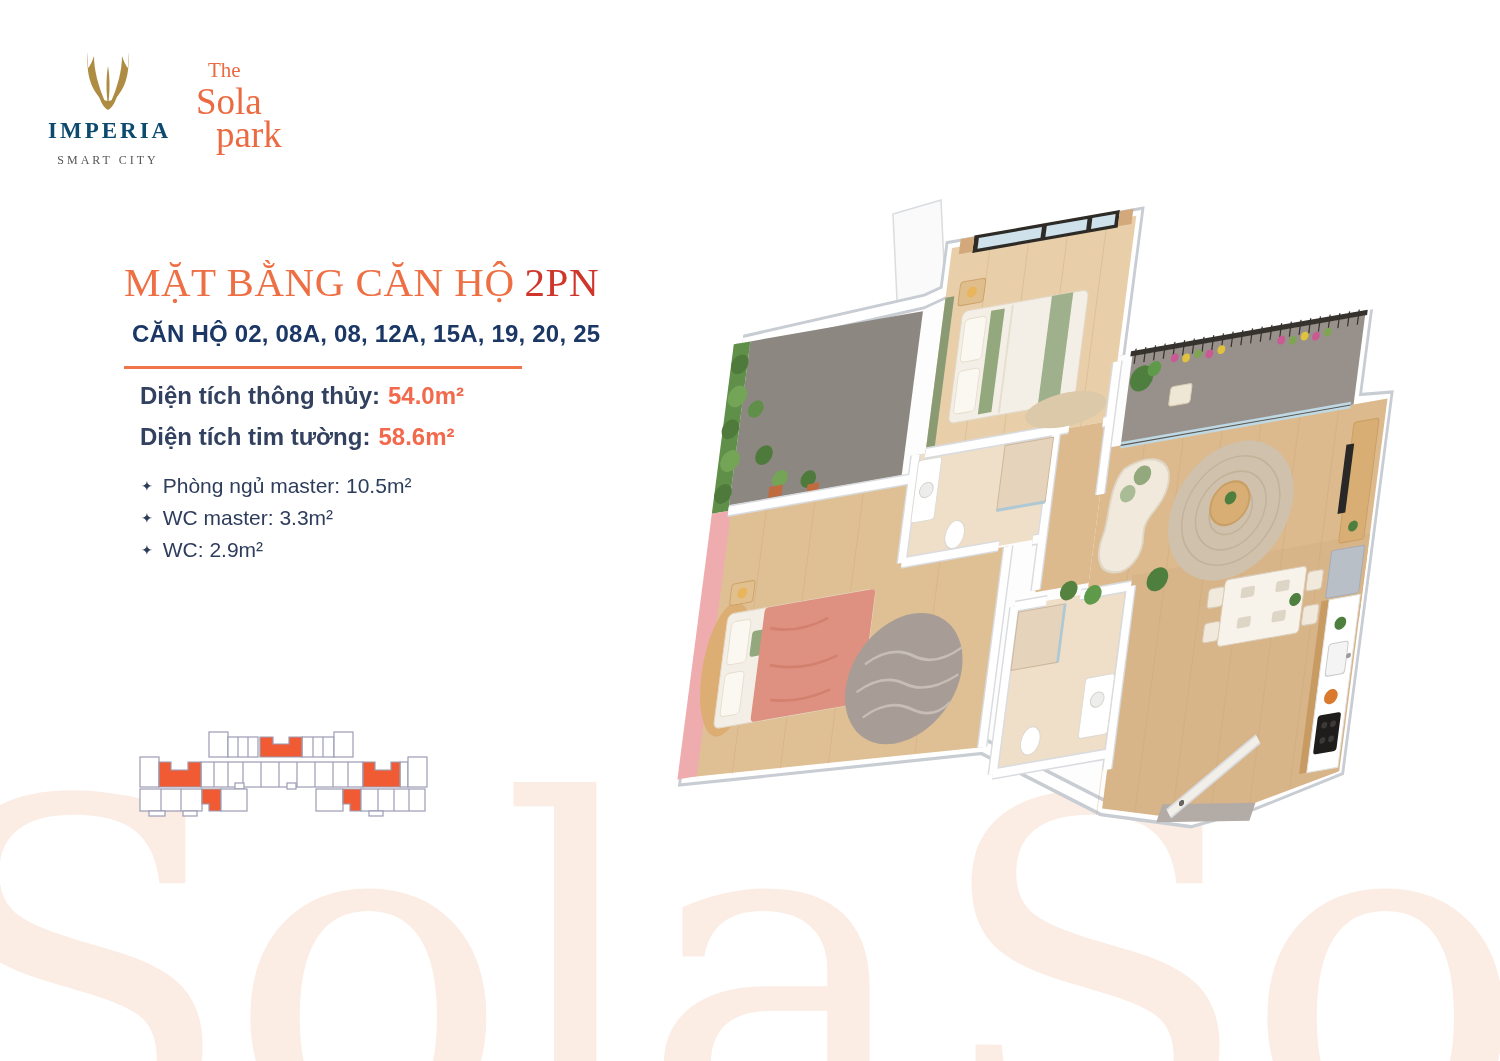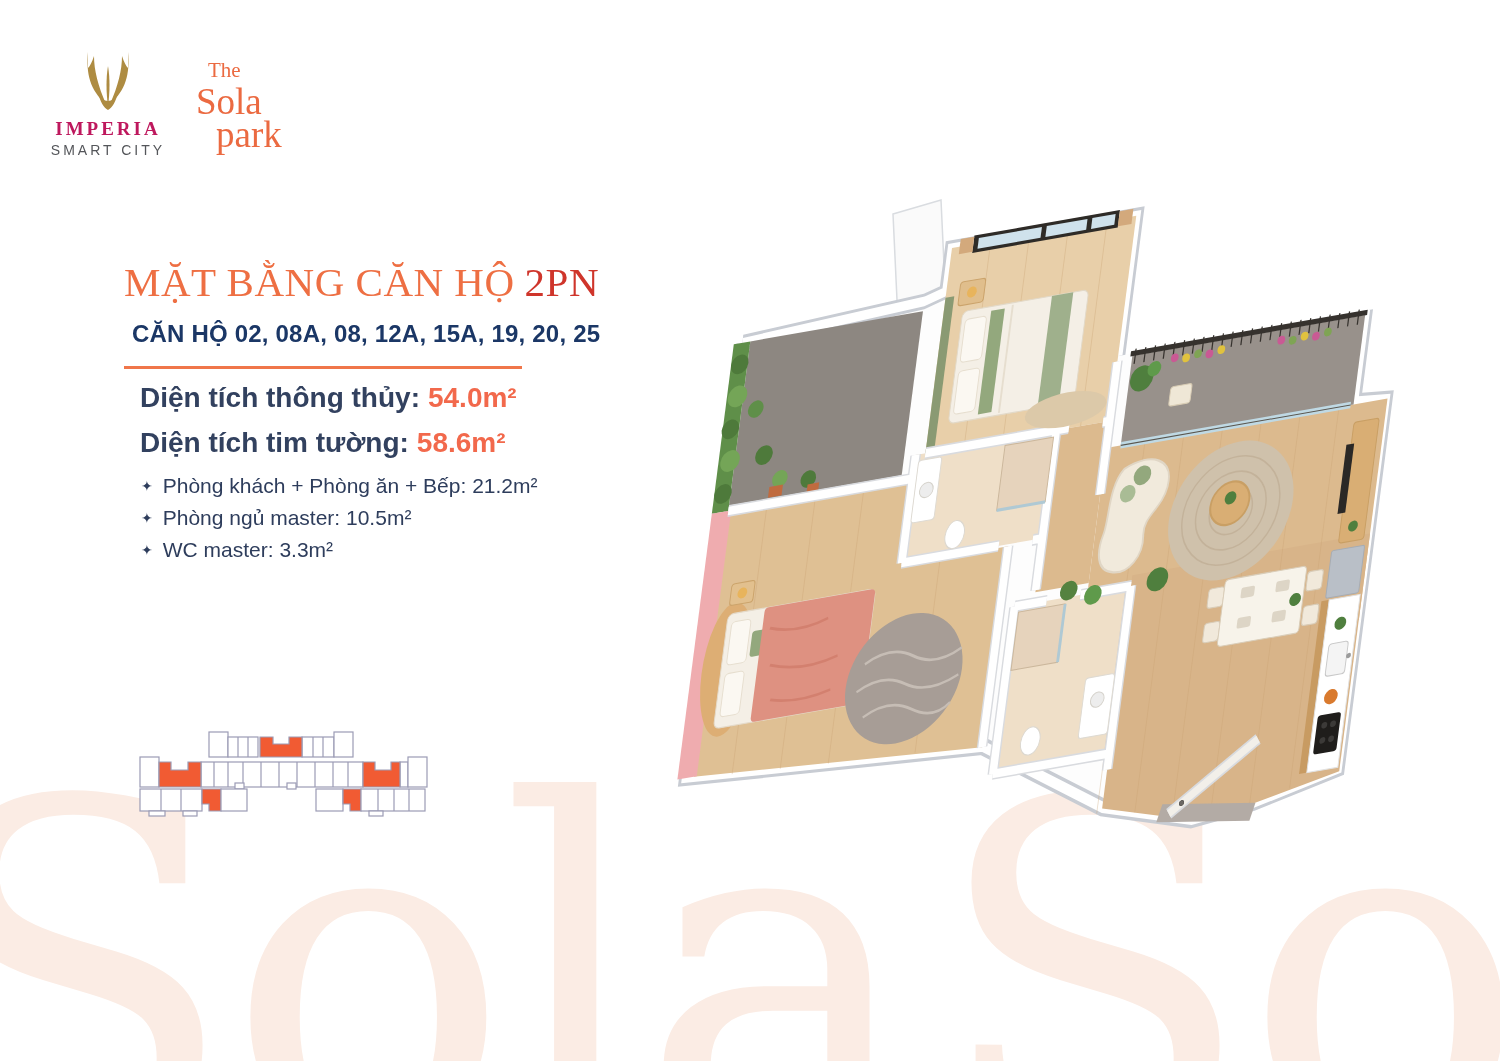--- a/index.html
+++ b/index.html
@@ -14,26 +14,26 @@
     font-family:"DejaVu Serif", serif;
     font-size:470px;line-height:1;letter-spacing:-10px;
     color:#FBECE4;z-index:0;white-space:nowrap;user-select:none;
   }
   .wm1{left:-85px;}
   .wm2{left:932px;}
   
   .logo-imperia{position:absolute;left:48px;top:52px;width:120px;text-align:center;z-index:3;}
   .logo-imperia .tulip{display:block;margin:0 auto;}
   .logo-imperia .name{
-    font-family:"Liberation Serif", serif;font-size:19px;letter-spacing:3px;
-    color:#be185d;margin-top:4px;font-weight:600;
+    font-family:"Liberation Serif", serif;font-size:23px;letter-spacing:3px;
+    color:#0c4a6e;margin-top:4px;font-weight:600;
   }
   .logo-imperia .tagline{
-    font-family:Liberation Sans, sans-serif;font-size:14px;letter-spacing:3px;
-    color:#54565A;margin-top:2px;
+    font-family:Liberation Serif, serif;font-size:12px;letter-spacing:3px;
+    color:#54565A;margin-top:9px;
   }
   .logo-sola{position:absolute;left:190px;top:60px;width:120px;z-index:3;
     font-family:"Liberation Serif", serif;color:#EB6A41;line-height:1;}
   .logo-sola .l1{font-size:21px;margin-left:18px;}
   .logo-sola .l2{font-size:37px;margin-left:6px;margin-top:2px;}
   .logo-sola .l3{font-size:37px;margin-left:26px;margin-top:-4px;}
   
   .headings{position:absolute;left:124px;top:258px;z-index:3;}
   .title{
     font-family:"Liberation Serif", serif;
@@ -41,21 +41,21 @@
   }
   .title .t1{color:#EE6F43;}
   .title .t2{color:#CF352B;margin-left:10px;}
   .subtitle{
     margin-top:14px;font-size:24px;font-weight:bold;color:#1B3766;
     letter-spacing:0.2px;white-space:nowrap;margin-left:8px;
   }
   .divider{margin-top:18px;width:398px;height:3px;background:#F0764A;}
   
   .areas{position:absolute;left:140px;top:382px;z-index:3;}
-  .area-line{font-size:28px;font-weight:bold;color:#32415F;margin-bottom:13px;white-space:nowrap;}
+  .area-line{font-size:24px;font-weight:bold;color:#32415F;margin-bottom:13px;white-space:nowrap;}
   .area-line .val{color:#F2694C;margin-left:8px;font-weight:bold;}
   
   .rooms{position:absolute;left:141px;top:470px;z-index:3;list-style:none;margin:0;padding:0;}
   .rooms li{font-size:21px;color:#2E3D5C;height:32px;line-height:32px;white-space:nowrap;}
   .rooms .star{font-size:14px;color:#2E3D5C;margin-right:10px;position:relative;top:-2px;}
   
   .keyplan{position:absolute;left:131px;top:726px;z-index:3;}
   .floorplan{position:absolute;left:0;top:0;z-index:2;}
 </style>
 </head>
@@ -92,23 +92,23 @@
 <div class="areas">
   <div class="area-line">
     <span>Diện tích thông thủy:</span><span class="val">54.0m²</span>
   </div>
   <div class="area-line">
     <span>Diện tích tim tường:</span><span class="val">58.6m²</span>
   </div>
 </div>
 
 <ul class="rooms">
-  <li><span class="star">✦</span><span>Phòng khách + Phòng ăn + Bếp: 21.2m²</span></li>
   <li><span class="star">✦</span><span>Phòng ngủ master: 10.5m²</span></li>
   <li><span class="star">✦</span><span>WC master: 3.3m²</span></li>
+  <li><span class="star">✦</span><span>WC: 2.9m²</span></li>
 </ul>
 
 <svg class="keyplan" width="304" height="96" viewBox="0 0 304 96">
   <g stroke="#9B9BB5" stroke-width="1.2" fill="#ffffff">
 
     <rect x="78" y="6" width="19" height="25"></rect>
     <rect x="97" y="11" width="30" height="20"></rect>
     <rect x="171" y="11" width="32" height="20"></rect>
     <rect x="203" y="6" width="19" height="25"></rect>
     <path d="M129,11 h13 v7 h16 v-7 h13 v20 h-42 z" fill="#F15B33"></path>

